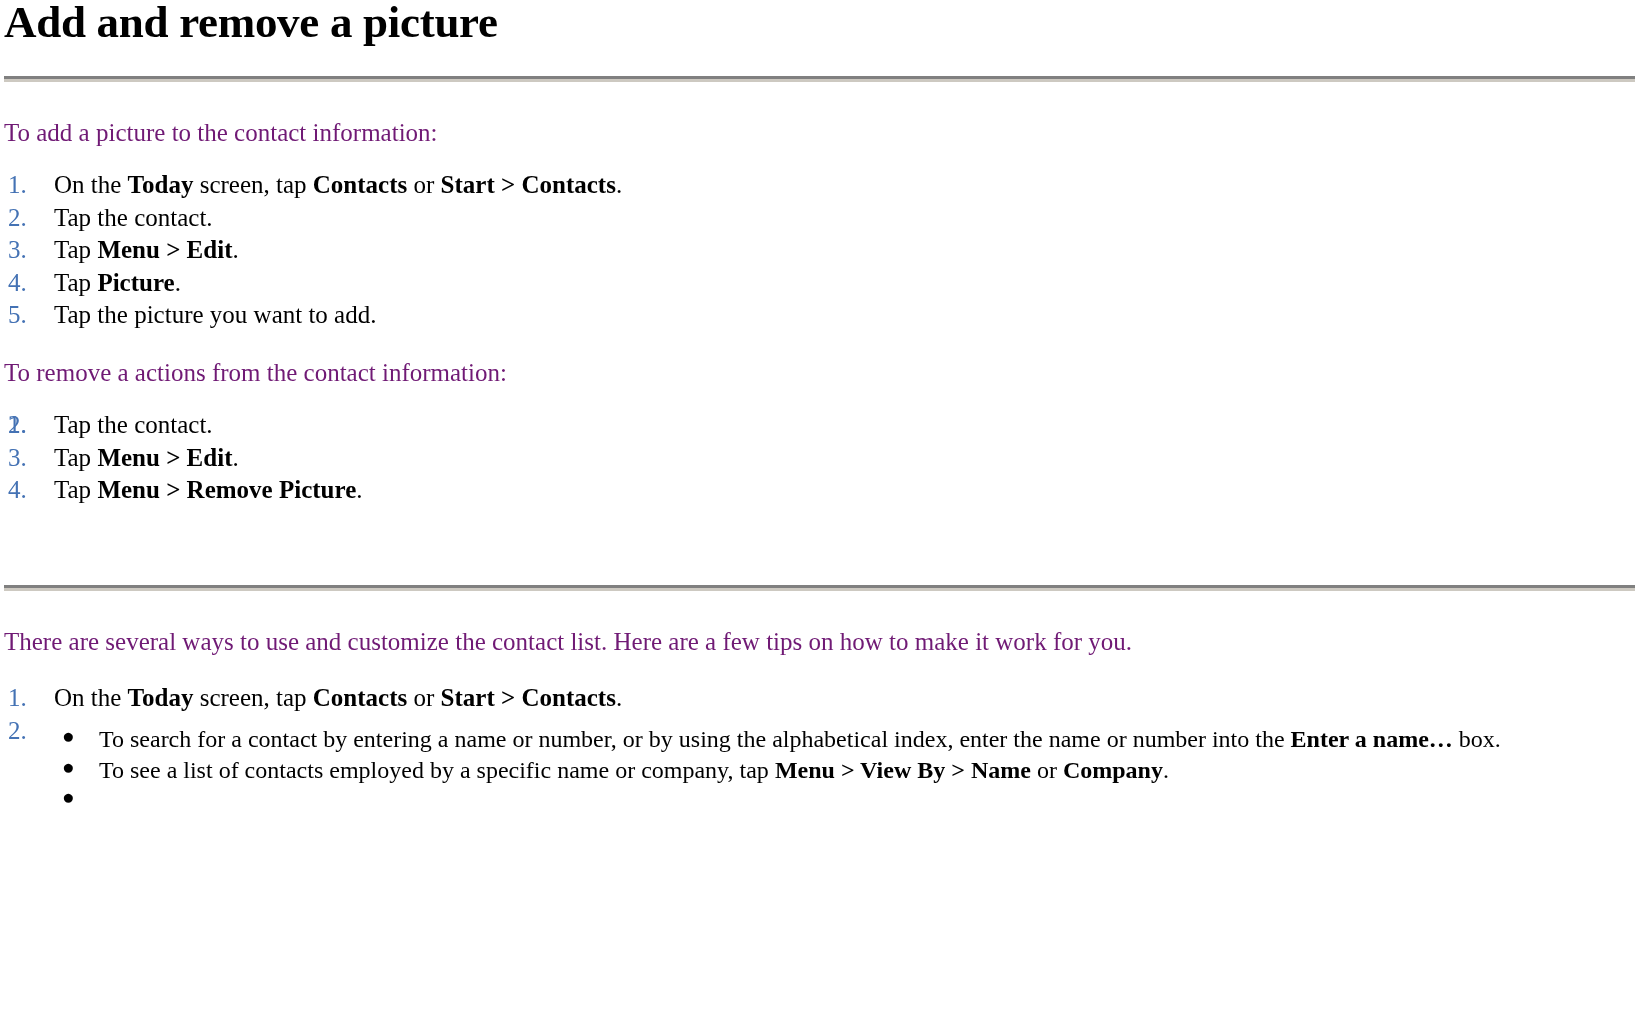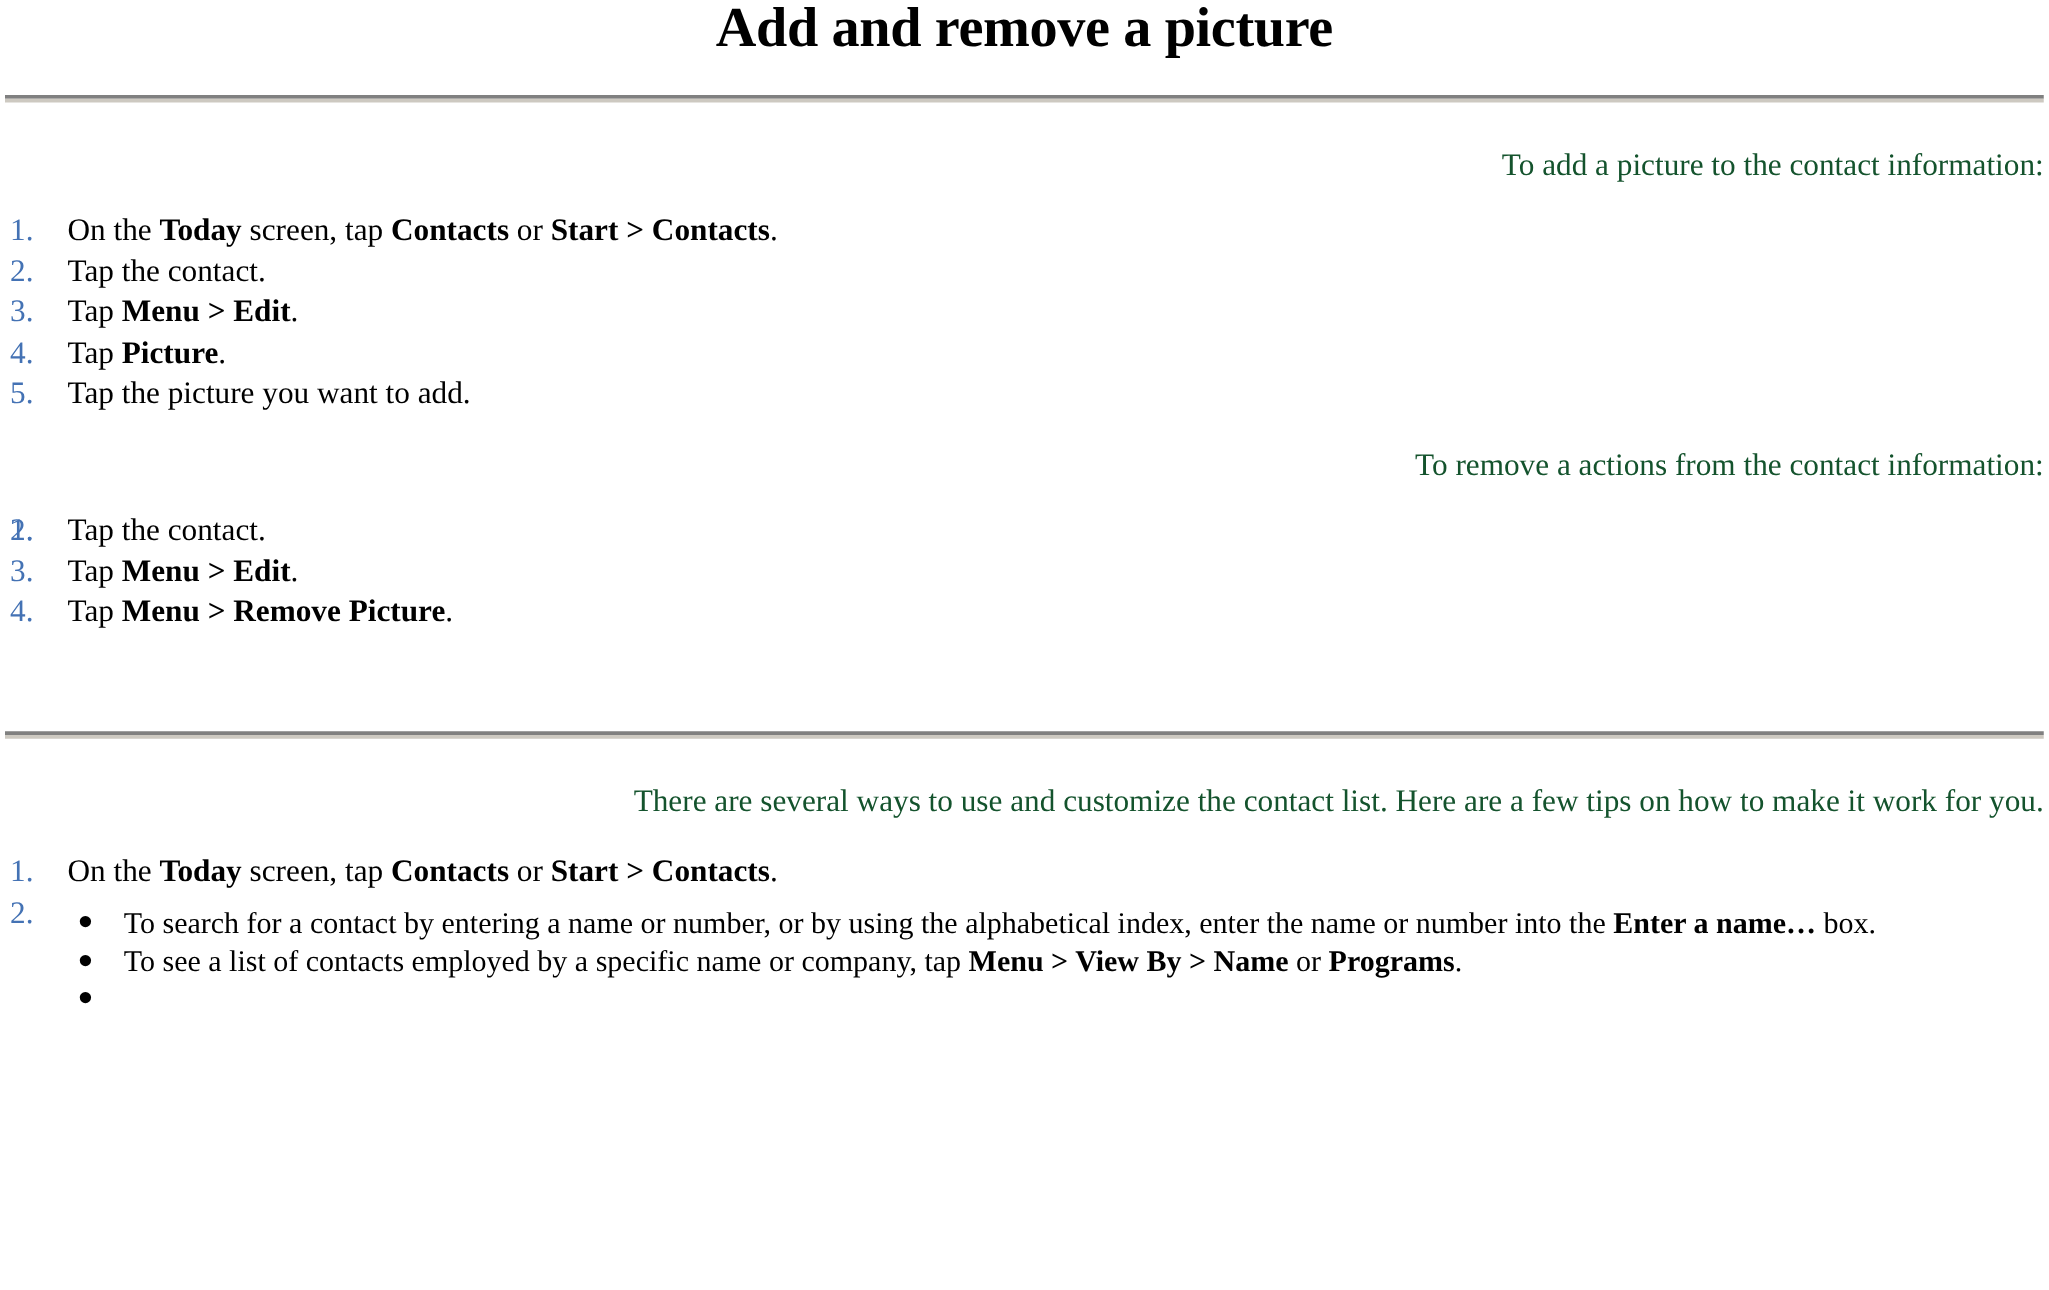--- a/index.html
+++ b/index.html
@@ -22,41 +22,39 @@
 
   h1.section-title {
     font-family: "Liberation Serif", "DejaVu Serif", serif;
     font-weight: bold;
     font-size: 45px;
     line-height: 1.02;
     margin: 0;
     padding: 0;
     letter-spacing: -0.3px;
     color: #000000;
-    text-align: center;
   }
 
   .rule {
     width: 100%;
     height: 6px;
     margin: 0;
     padding: 0;
     border: 0;
     border-top: 3px solid #808080;
     border-bottom: 3px solid #cdc9c1;
     box-sizing: border-box;
   }
 
   p.body-text {
     font-size: 25px;
     line-height: 1.18;
     margin: 0;
     padding: 0;
-    color: #14532d;
-    text-align: right;
+    color: #701a75;
   }
 
   ol.steps {
     list-style: none;
     margin: 0;
     padding: 0;
   }
   ol.steps > li {
     font-size: 25px;
     line-height: 1.3;
@@ -160,17 +158,17 @@
 
   <ol class="steps">
       <li><span class="num">1.</span><span><span>On the </span><span class="b">Today</span><span> screen, tap </span><span class="b">Contacts</span><span> or </span><span class="b">Start &gt; Contacts</span><span>.</span></span></li>
       <li><span class="num">2.</span></li>
     </ol>
 
   <div class="bullet-gap"></div>
 
   <ul class="bullets">
       <li><span class="dot">●</span><span><span>To search for a contact by entering a name or number, or by using the alphabetical index, enter the name or number into the </span><span class="b">Enter a name…</span><span> box.</span></span></li>
-      <li><span class="dot">●</span><span><span>To see a list of contacts employed by a specific name or company, tap </span><span class="b">Menu &gt; View By &gt; Name</span><span> or </span><span class="b">Programs</span><span>.</span></span></li>
+      <li><span class="dot">●</span><span><span>To see a list of contacts employed by a specific name or company, tap </span><span class="b">Menu &gt; View By &gt; Name</span><span> or </span><span class="b">Company</span><span>.</span></span></li>
       <li><span class="dot">●</span></li>
     </ul>
 
 </div>
 
 </body></html>

